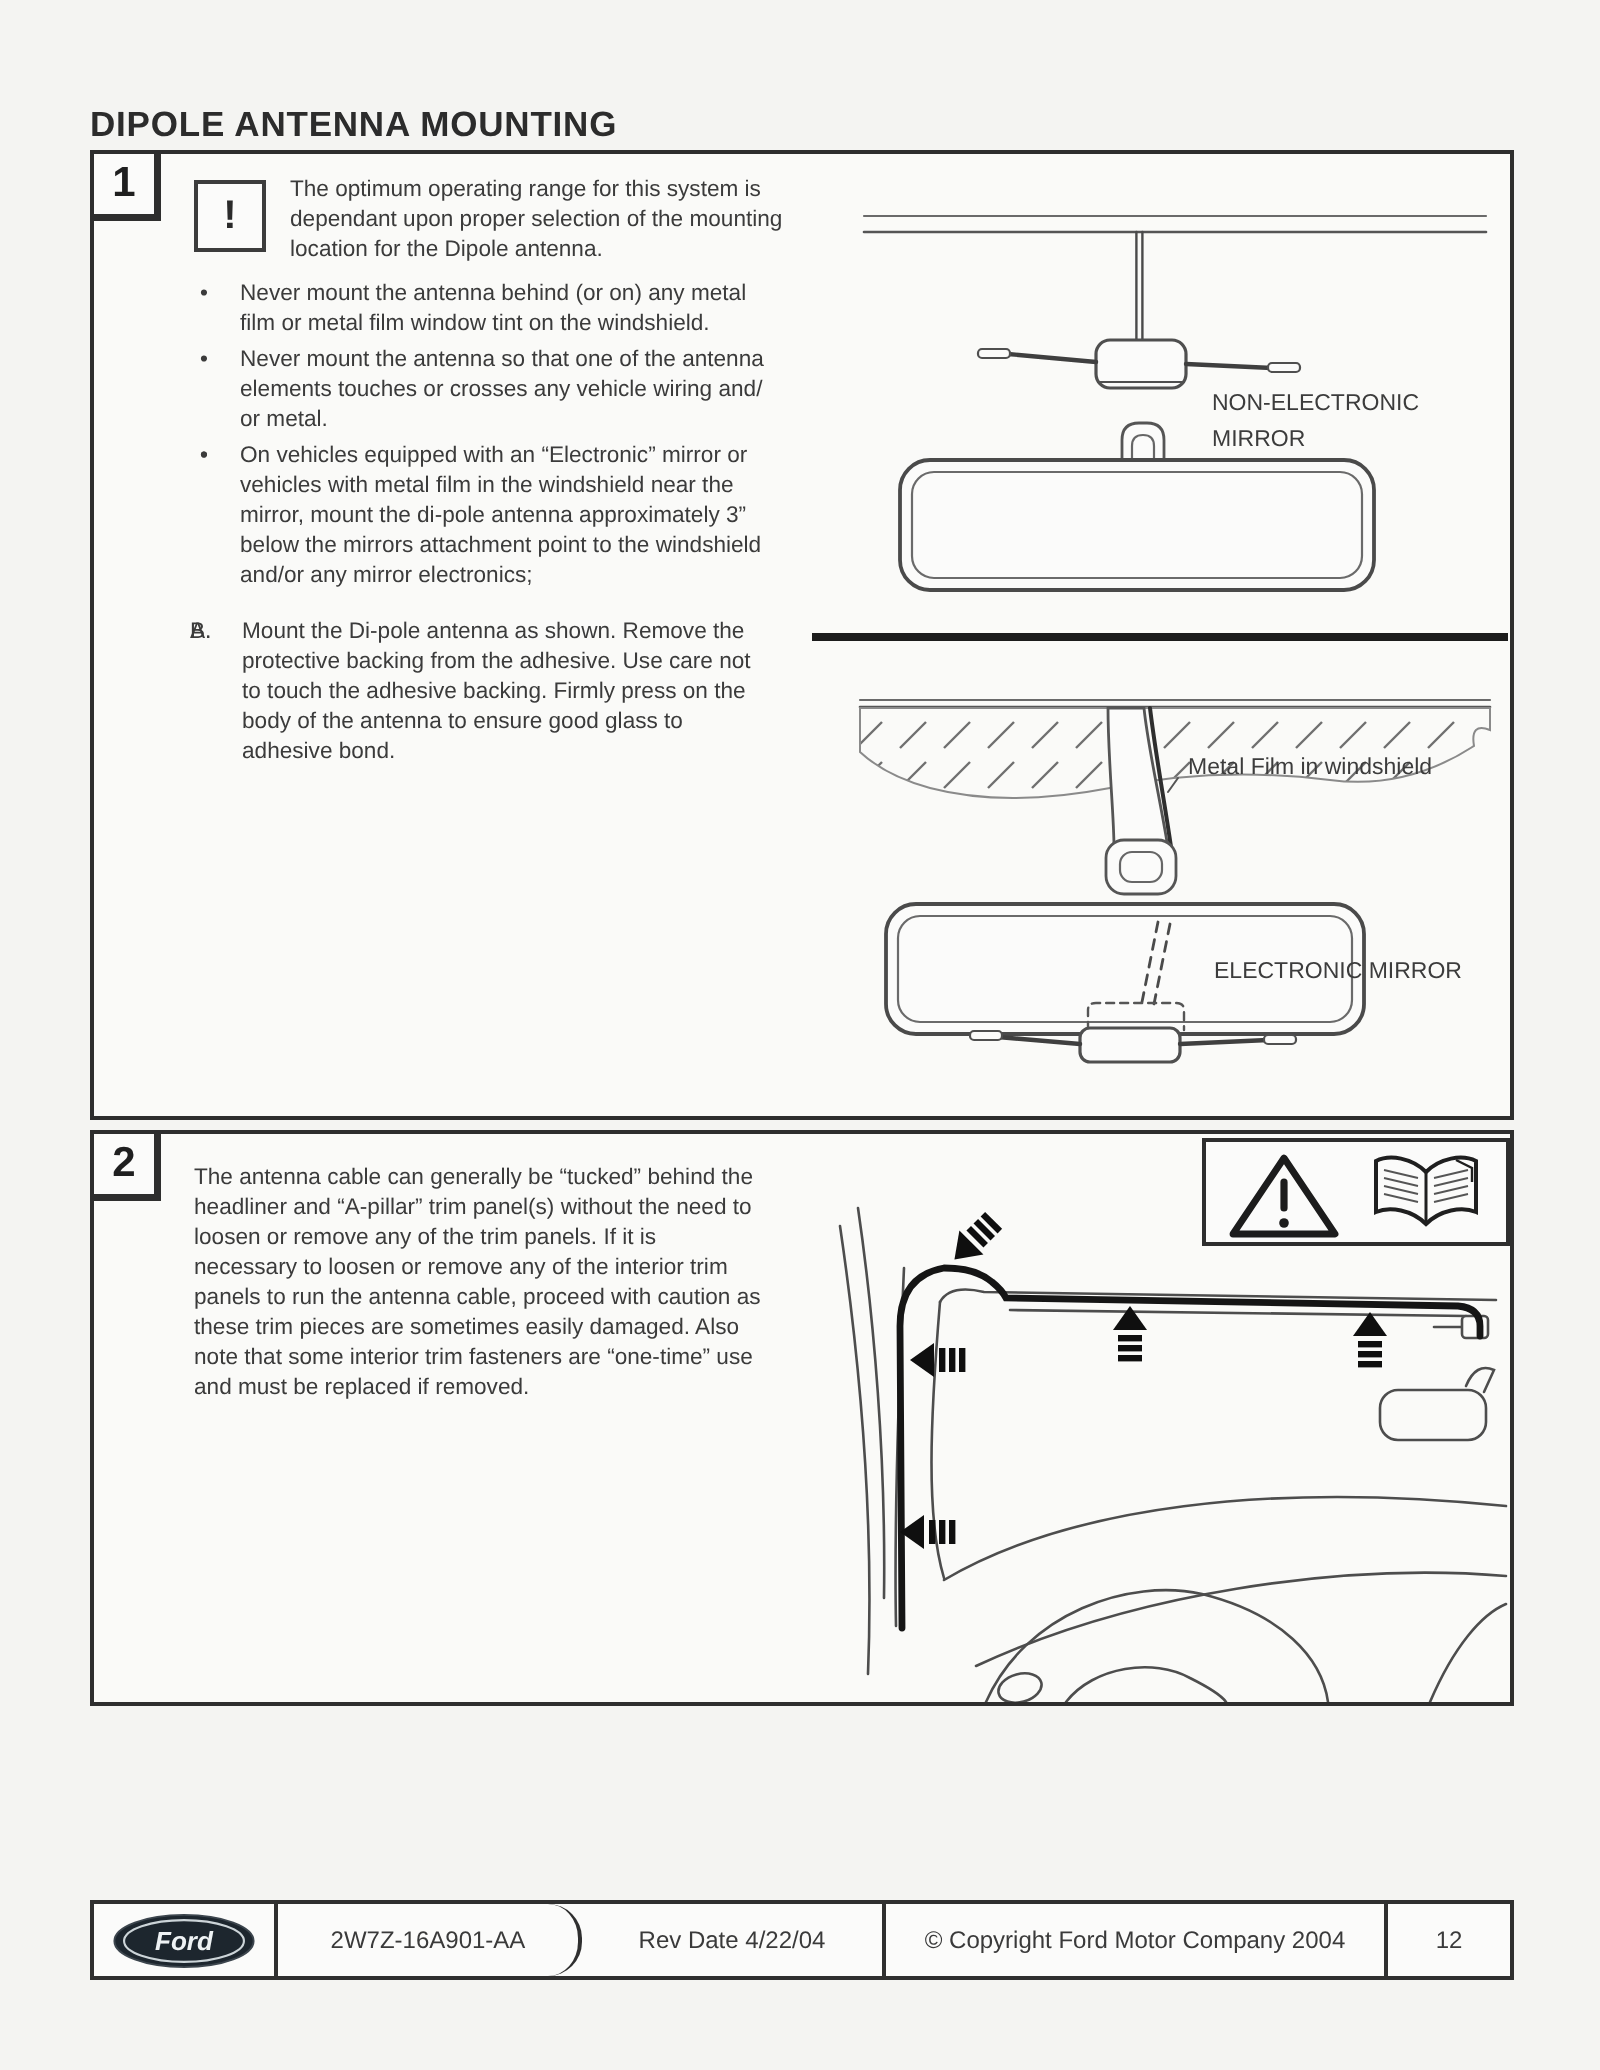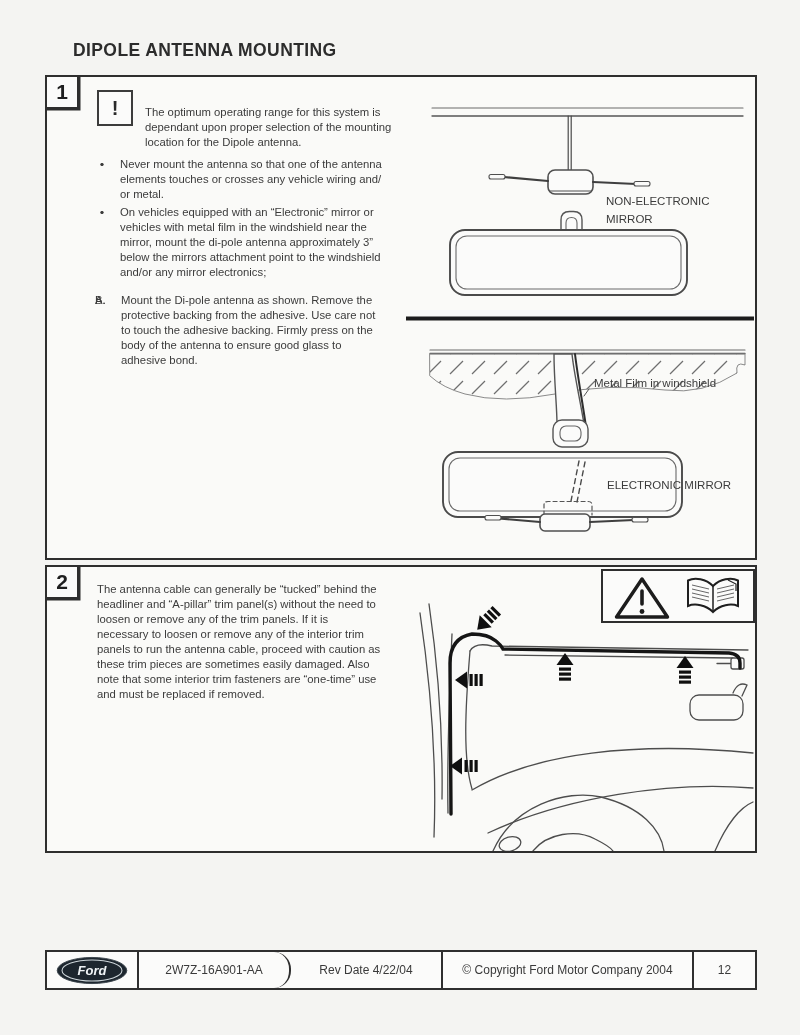--- a/index.html
+++ b/index.html
@@ -6,22 +6,22 @@
   body {
     width:800px; height:1035px;
     background:#f4f4f2;
     font-family:"Liberation Sans", sans-serif;
     position:relative;
     color:#3a3a3a;
     -webkit-font-smoothing:antialiased;
   }
   * { box-sizing:border-box; }
   .page-title {
-    position:absolute; left:45px; top:40px;
-    font-size:17.5px; font-weight:bold; color:#2c2c2c; letter-spacing:0.4px;margin-left:28px;
+    position:absolute; left:45px; top:52px;
+    font-size:17.5px; font-weight:bold; color:#2c2c2c; letter-spacing:0.4px;
   }
   .section {
     position:absolute; left:45px; width:712px;
     background:#fafaf8;
     border:2px solid #2e2e2e;
   }
   #section1 { top:75px; height:485px; }
   #section2 { top:565px; height:288px; }
   .num-box {
     position:absolute; left:-2px; top:-2px;
@@ -33,21 +33,21 @@
   }
   .body-text { font-size:11.3px; line-height:15px; color:#3b3b3b; }
   .s1-text { position:absolute; left:0; top:11px; width:360px; }
   .intro-row { display:flex; margin-left:50px; }
   .warn-box {
     flex:0 0 36px; height:36px; margin-top:2px;
     border:2px solid #3c3c3c; background:#fbfbfa;
     display:flex; align-items:center; justify-content:center;
     font-size:20px; font-weight:bold; color:#2a2a2a;
   }
-  .intro-text { margin-left:12px; width:268px; white-space:pre-line;margin-top:17px; }
+  .intro-text { margin-left:12px; width:268px; white-space:pre-line; }
   .bullets { list-style:none; margin:7px 0 0 0; padding:0; }
   .bullets li {
     position:relative; margin-left:73px; margin-top:3px;
     width:300px; white-space:pre-line;
   }
   .bullets li .marker { position:absolute; left:-20px; top:0; }
   .steps { margin-top:13px; }
   .step {
     position:relative; margin-left:74px; margin-top:7px;
     width:300px; white-space:pre-line;
@@ -91,21 +91,22 @@
     <div class="num-box">1</div>
 
     <div class="s1-text body-text">
       <div class="intro-row">
         <div class="warn-box">!</div>
         <div class="intro-text">The optimum operating range for this system is
 dependant upon proper selection of the mounting
 location for the Dipole antenna.</div>
       </div>
       <ul class="bullets">
-        <li><span class="marker">•</span></li>
+        <li><span class="marker">•</span><span>Never mount the antenna behind (or on) any metal
+film or metal film window tint on the windshield.</span></li>
         <li><span class="marker">•</span><span>Never mount the antenna so that one of the antenna
 elements touches or crosses any vehicle wiring and/
 or metal.</span></li>
         <li><span class="marker">•</span></li>
         <li><span class="marker">•</span><span>On vehicles equipped with an “Electronic” mirror or
 vehicles with metal film in the windshield near the
 mirror, mount the di-pole antenna approximately 3”
 below the mirrors attachment point to the windshield
 and/or any mirror electronics;</span></li>
       </ul>

